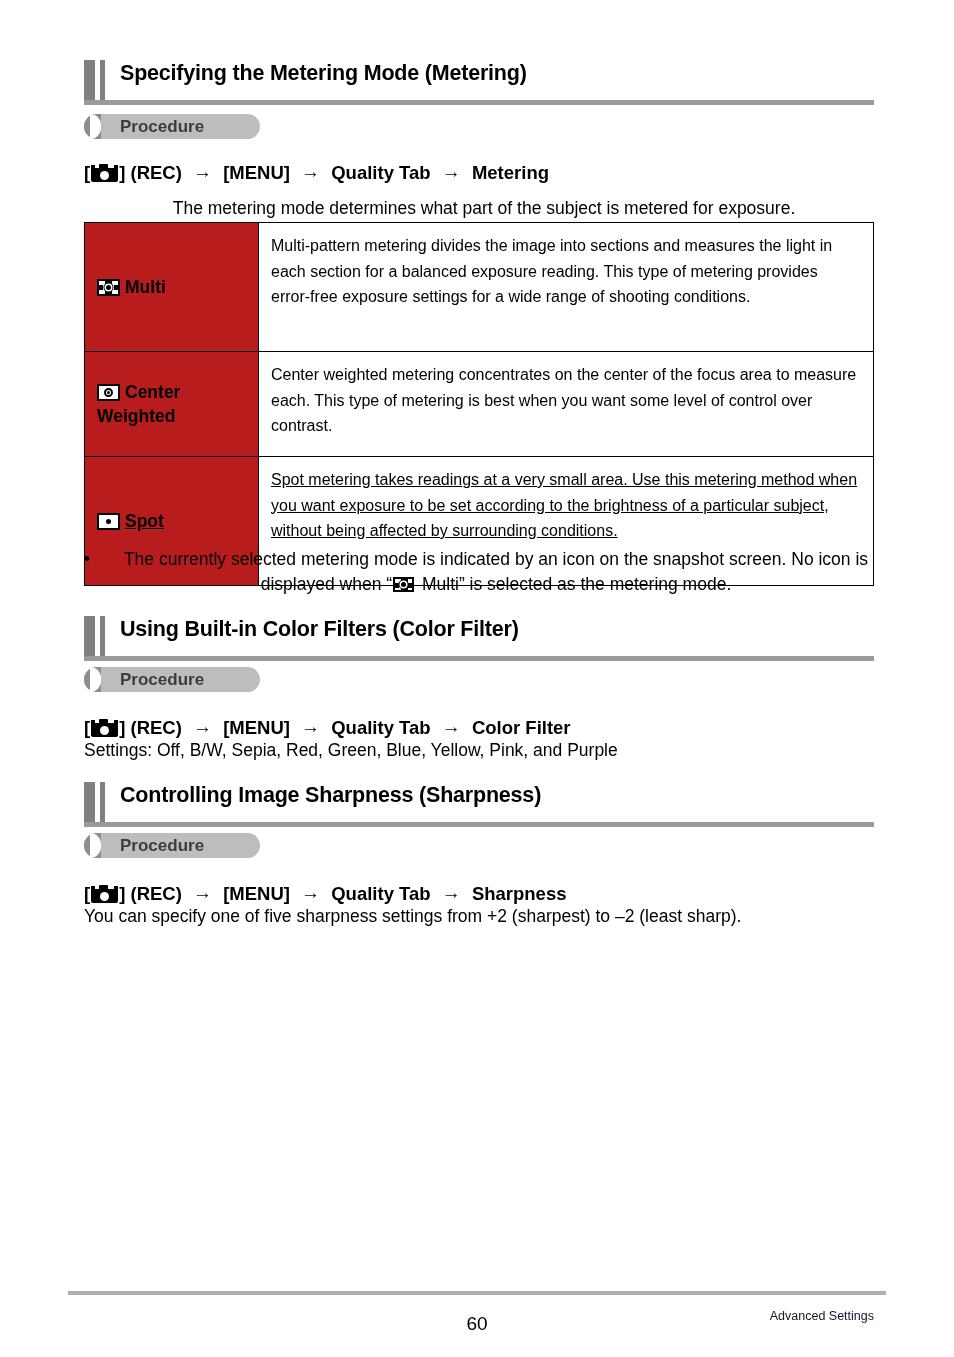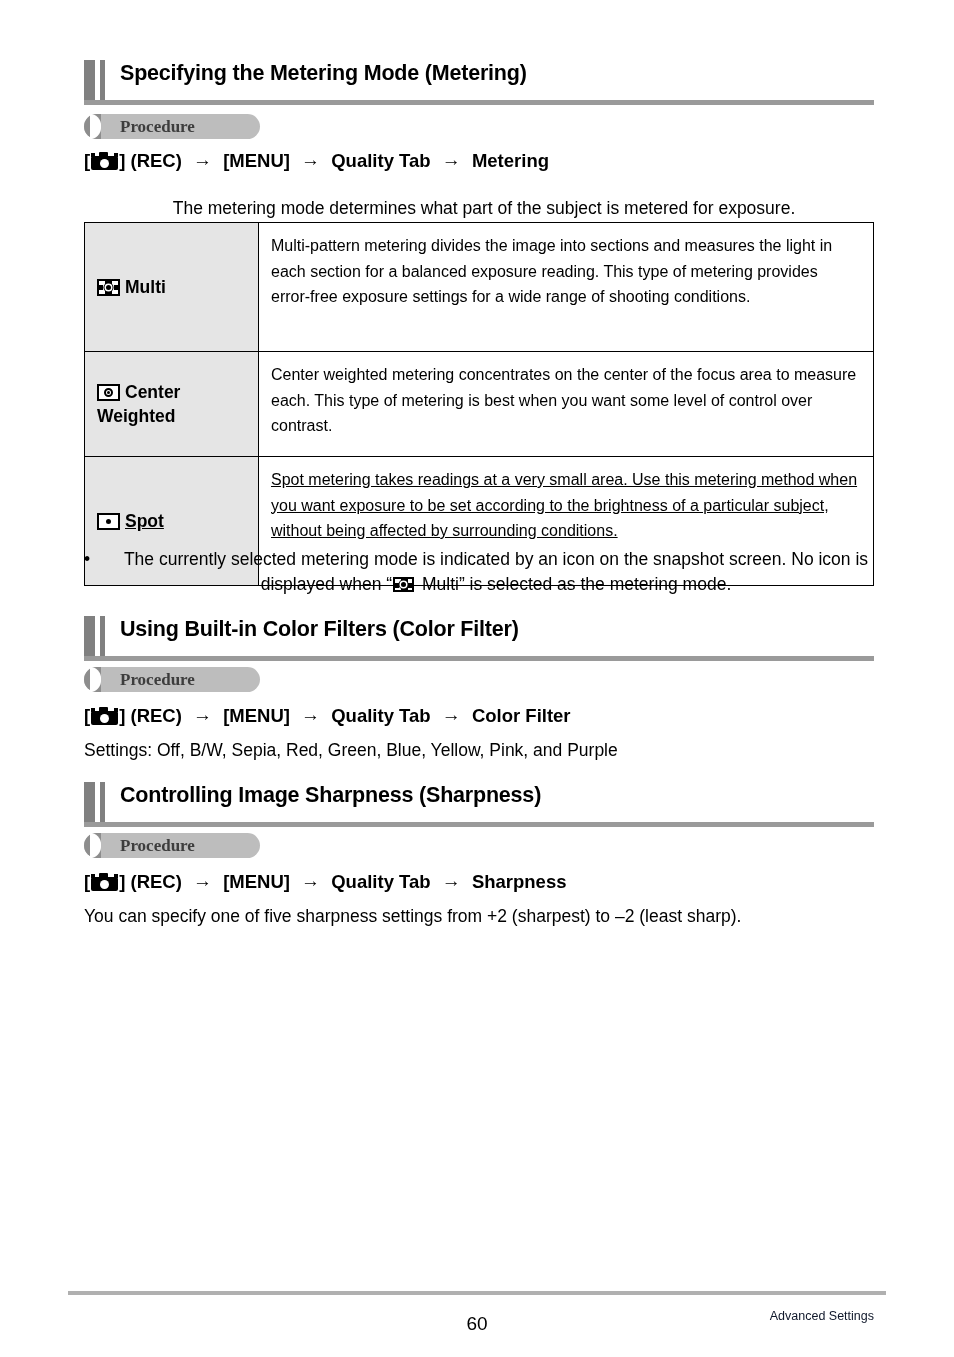--- a/index.html
+++ b/index.html
@@ -65,21 +65,20 @@
     height: 5px;
     background: #9a9a9a;
   }
 
   
   .procedure {
     position: absolute;
     left: 84px;
     width: 176px;
     height: 25px;
-    font-family: Liberation Serif, serif;
   }
   .procedure .pill {
     position: absolute;
     left: 0; top: 0;
     width: 176px; height: 25px;
     background: #bdbdbd;
     border-radius: 13px;
   }
   .procedure .cap {
     position: absolute;
@@ -109,20 +108,21 @@
   }
 
   
   .path-line {
     position: absolute;
     left: 84px;
     font-size: 18.5px;
     font-weight: bold;
     white-space: nowrap;
     line-height: 24px;
+    margin-top: 12px;
   }
   .path-line .arrow {
     display: inline-block;
     padding: 0 6px;
     font-weight: normal;
     font-size: 19px;
     position: relative;
     top: -1px;
   }
 
@@ -187,21 +187,21 @@
     border-collapse: collapse;
     table-layout: fixed;
   }
   .m-table td {
     border: 1px solid #000000;
     vertical-align: top;
     padding: 0;
   }
   .m-table td.label-cell {
     width: 151px;
-    background: #e5e5e5;
+    background: #b91c1c;
     vertical-align: middle;
     padding: 8px 10px 8px 12px;
     font-size: 17.5px;
     font-weight: bold;
     line-height: 24px;
   }
   .m-table td.desc-cell {
     padding: 10px 12px 10px 12px;
     font-size: 16px;
     line-height: 25.5px;

